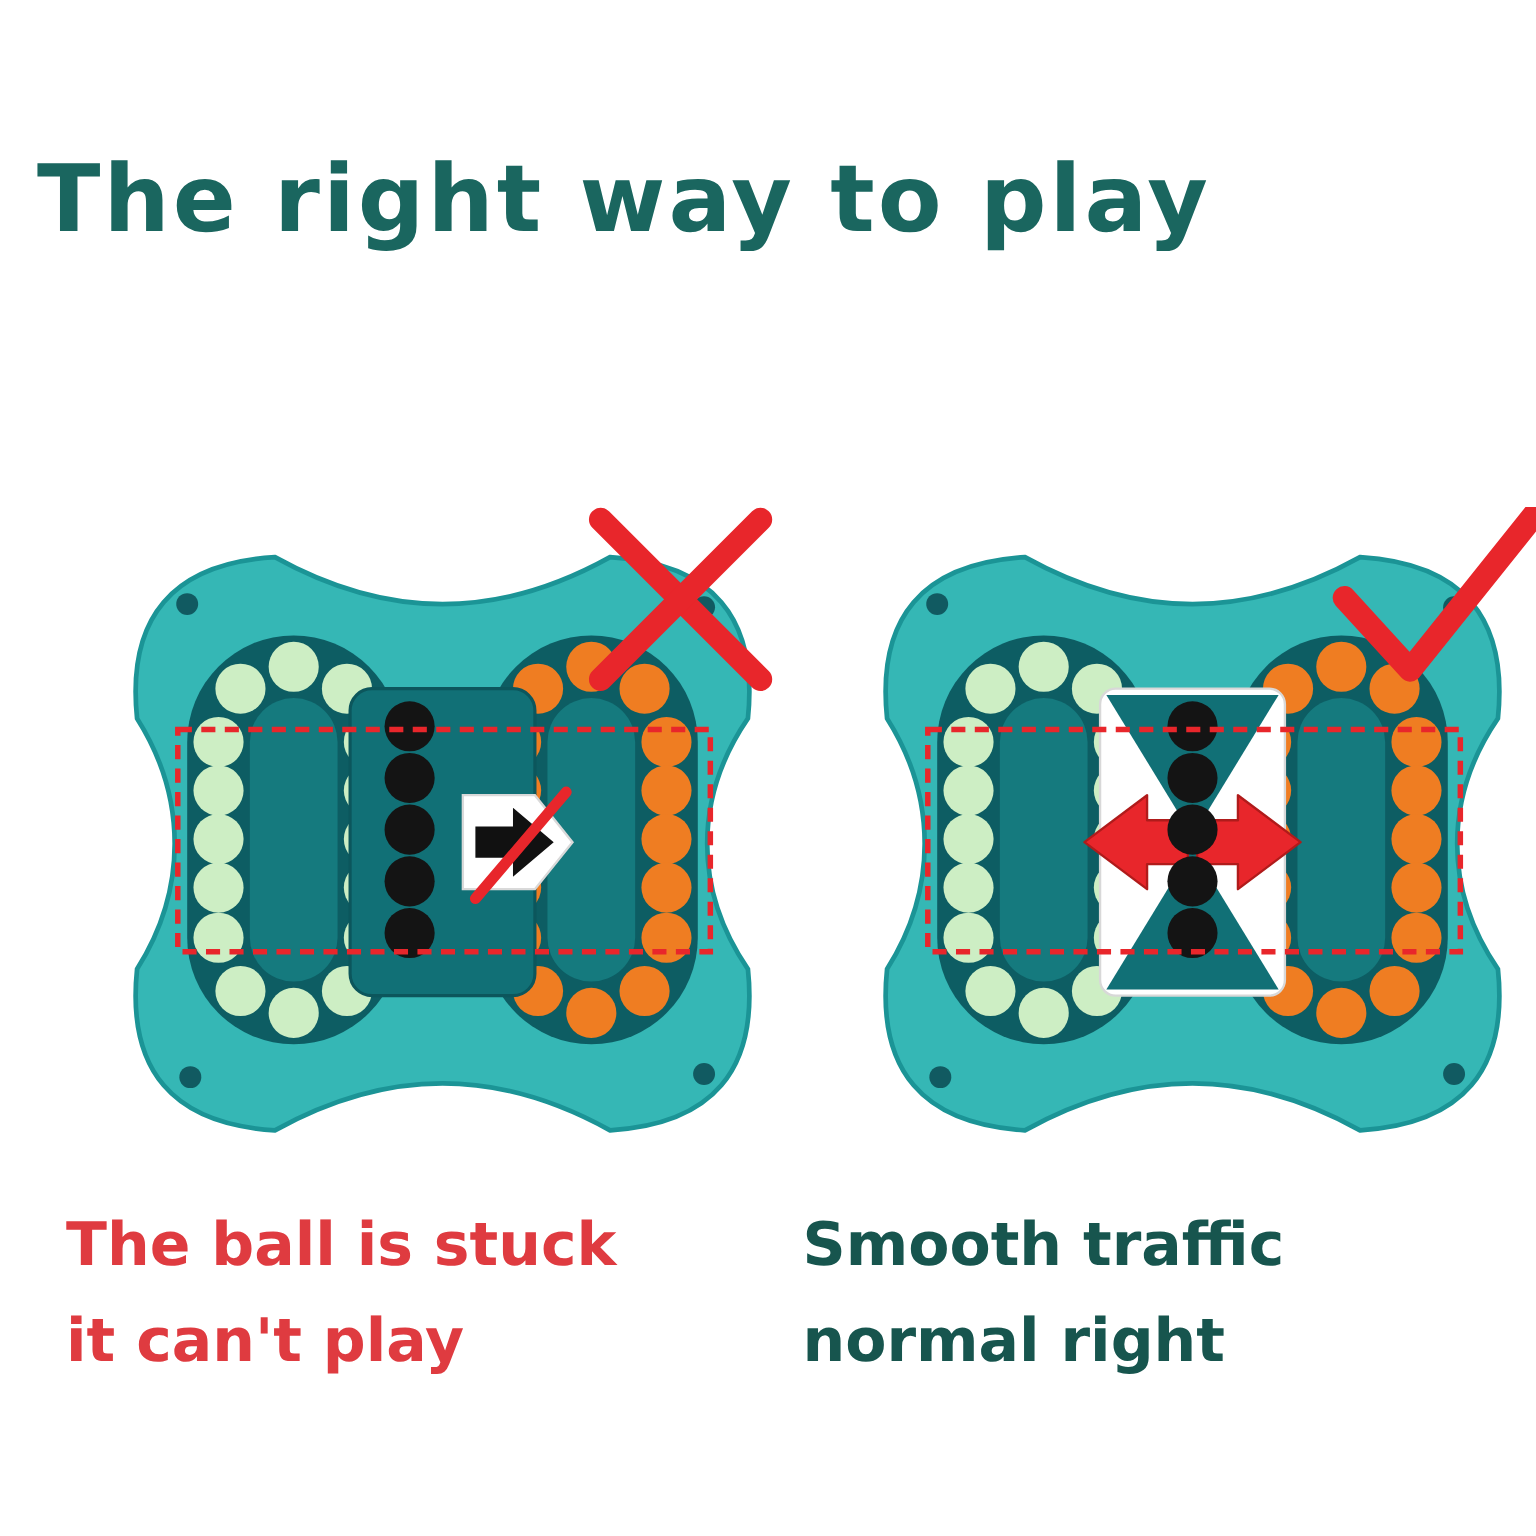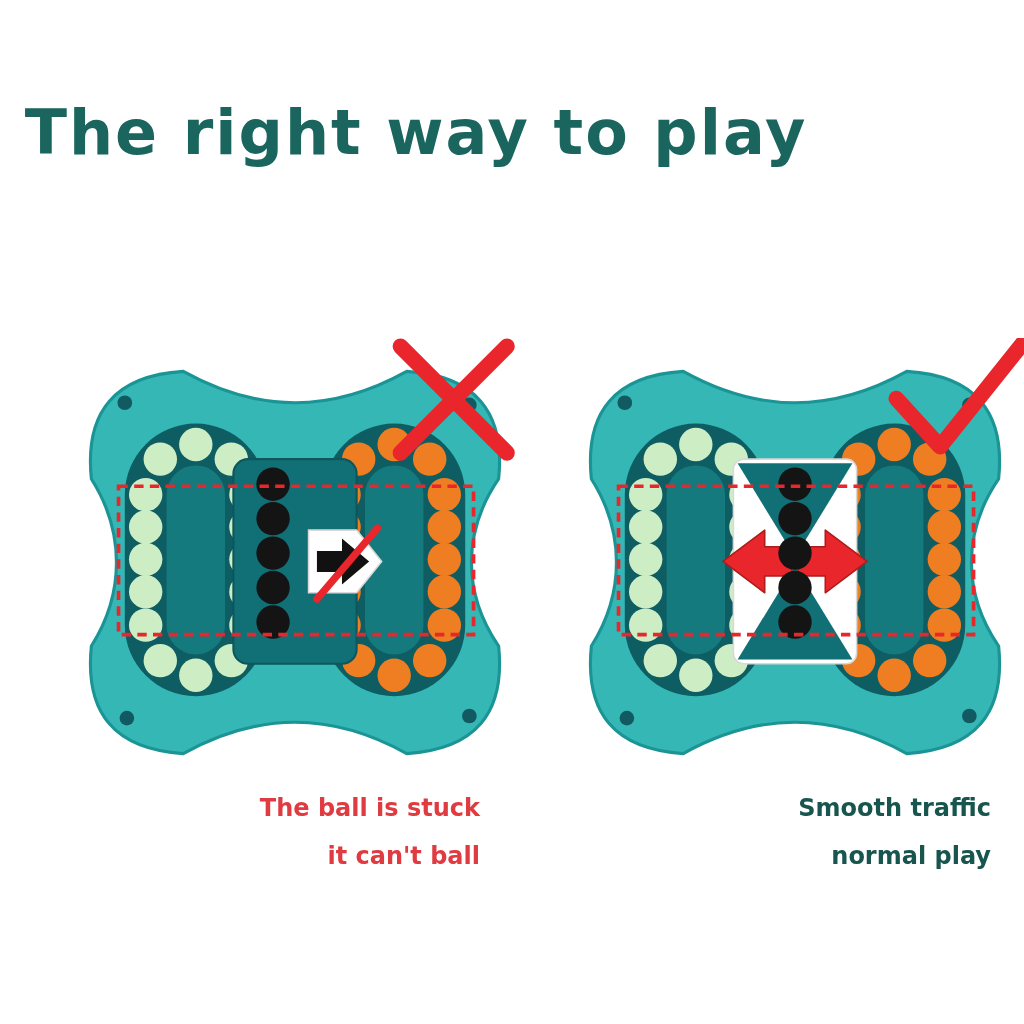--- a/index.html
+++ b/index.html
@@ -10,22 +10,22 @@
   .title{
     position:absolute;top:96px;left:0;width:832px;margin:0;
     text-align:center;font-size:62px;font-weight:bold;letter-spacing:2px;
     color:var(--title-teal,#1a665f);
   }
   .panel{position:absolute;width:470px;}
   .panel-wrong{left:20px;top:322px;}
   .panel-right{left:520px;top:322px;}
   .panel svg{display:block;width:470px;height:449px;}
   .caption{
-    position:absolute;top:796px;text-align:right;margin:0;
-    font-size:24px;font-weight:600;line-height:1.0;
+    position:absolute;top:796px;text-align:left;margin:14px;
+    font-size:40px;font-weight:600;line-height:1.0;
   }
   .caption .line{display:block;margin:0 0 24px 0;}
   .caption-wrong{left:30px;width:450px;color:var(--caption-red,#df3b40);}
   .caption-right{left:521px;width:470px;color:var(--caption-teal,#17554e);}
 </style>
 </head>
 <body>
 
 <div class="stage">
 
@@ -200,21 +200,21 @@
       <rect x="56" y="142" width="340" height="142" fill="none" stroke="var(--accent-red)" stroke-width="3.5" stroke-dasharray="9 6"></rect>
 
       <g>
         <polyline points="322,58 364,104 444,4" fill="none" stroke="var(--accent-red)" stroke-width="15" stroke-linecap="round" stroke-linejoin="round"></polyline>
       </g>
     </svg>
   </figure>
 
   <p class="caption caption-wrong">
     <span class="line">The ball is stuck</span>
-    <span class="line">it can't ball</span>
+    <span class="line">it can't play</span>
   </p>
 
   <p class="caption caption-right">
     <span class="line">Smooth traffic</span>
-    <span class="line">normal play</span>
+    <span class="line">normal right</span>
   </p>
 
 </div>
 
 </body></html>

